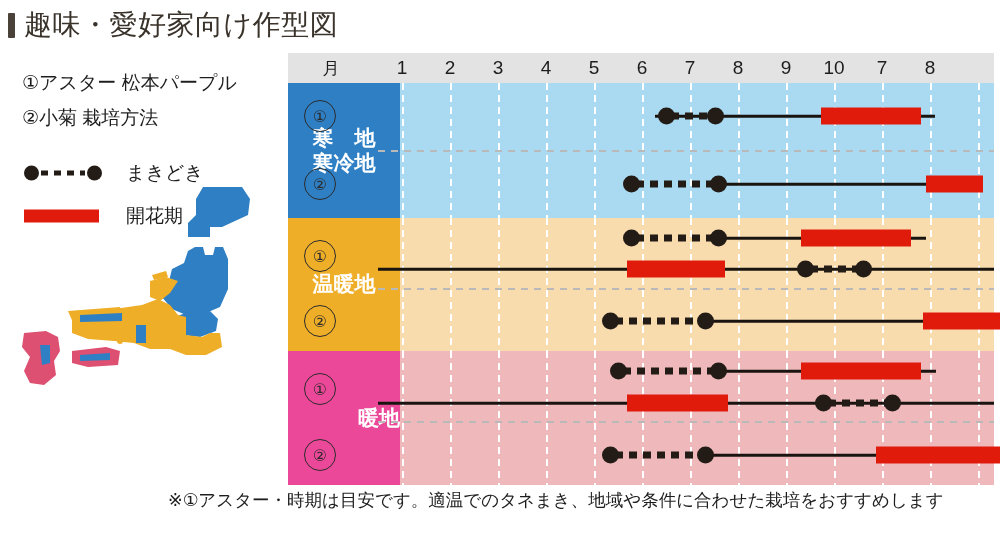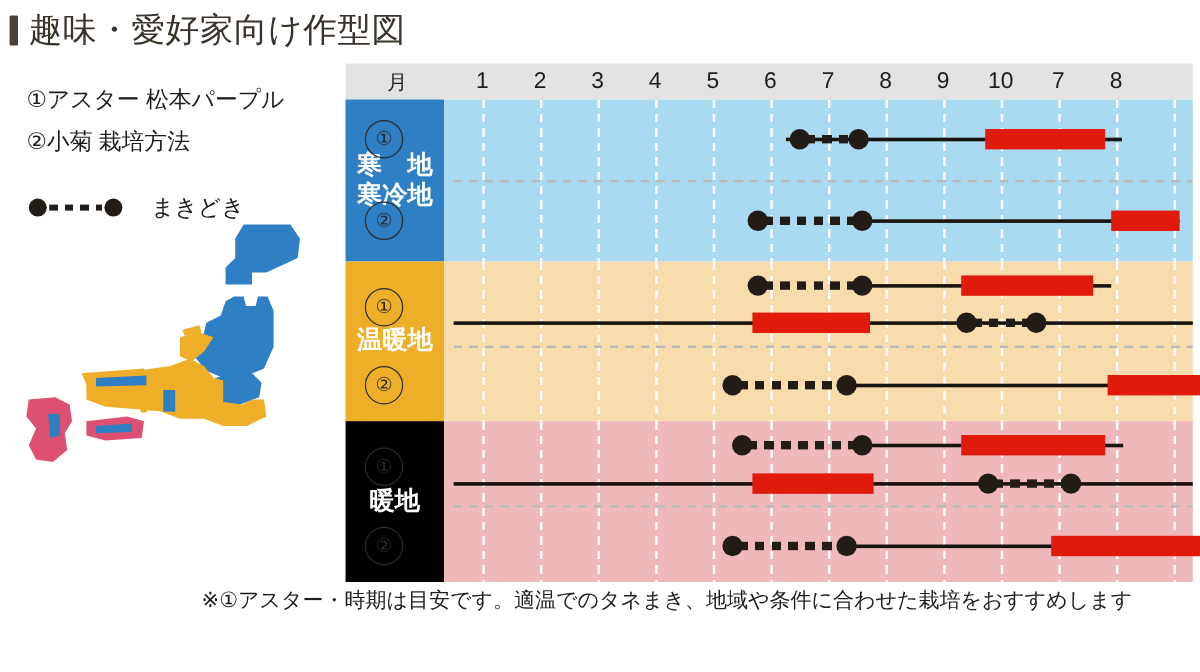--- a/index.html
+++ b/index.html
@@ -71,21 +71,21 @@
   .month-tick{
     position:absolute;top:0;height:30px;width:48px;
     display:flex;align-items:center;justify-content:center;
     font-size:19px;color:#1d1d1d;
   }
   #grid-body{
     position:absolute;left:0;top:30px;width:100%;height:402px;
   }
   .region-block{position:absolute;left:0;width:100%;}
   .region-label{
-    position:absolute;left:0;top:0;width:82px;height:100%;
+    position:absolute;left:0;top:0;width:112px;height:100%;
     display:flex;align-items:center;justify-content:center;
     color:#ffffff;font-size:21px;line-height:1.18;text-align:center;
     font-weight:bold;
   }
   .region-field{
     position:absolute;left:90px;top:0;right:0;height:100%;
   }
   .vline{
     position:absolute;top:0;bottom:0;width:2px;
     background:repeating-linear-gradient(to bottom,#ffffff 0 7px,transparent 7px 12px);
@@ -147,20 +147,26 @@
 </div>
 
 <div id="legend">
   <div class="legend-row">
     <div class="legend-symbol">
       <div class="lg-dot" style="left:0"></div>
       <div class="lg-dash"></div>
       <div class="lg-dot" style="right:0"></div>
     </div>
     <div class="legend-label">まきどき</div>
+  </div>
+  <div class="legend-row">
+    <div class="legend-symbol">
+      <div class="lg-bar"></div>
+    </div>
+    <div class="legend-label">開花期</div>
   </div>
 </div>
 
 <div id="japan-map">
   <svg width="270" height="215" viewBox="0 0 270 215">
 
     <path fill="#2E7FC4" d="M193 2 L232 2 L240 14 L238 30 L212 42 L200 42 L200 52 L178 52 L178 38 L186 30 L186 14 Z"></path>
 
     <path fill="#2E7FC4" d="M185 62 L193 62 L195 70 L203 70 L205 62 L213 62 L218 74 L218 104 L210 122 L196 128 L176 130 L162 124 L152 112 L158 100 L162 84 L174 78 L178 66 Z"></path>
 
@@ -291,21 +297,21 @@
         <div class="bloom" style="top:103px;left:545px;width:101px;"></div>
         <div class="sow" style="top:103px;left:224px;width:112px;">
           <div class="d left"></div>
             <div class="seg"></div>
             <div class="d right"></div>
         </div>
       </div>
     </div>
 
     <div class="region-block" style="top:268px;height:134px;background:#EFB9BC;">
-      <div class="region-label" style="background:#000000;">
+      <div class="region-label" style="background:#ec4899;justify-content:flex-end;">
         <div>暖地</div>
       </div>
       <div class="region-field">
         <div class="vline" style="left:24px"></div>
           <div class="vline" style="left:72px"></div>
         <div class="vline" style="left:120px"></div>
           <div class="vline" style="left:168px"></div>
         <div class="vline" style="left:216px"></div>
           <div class="vline" style="left:264px"></div>
         <div class="vline" style="left:312px"></div>

